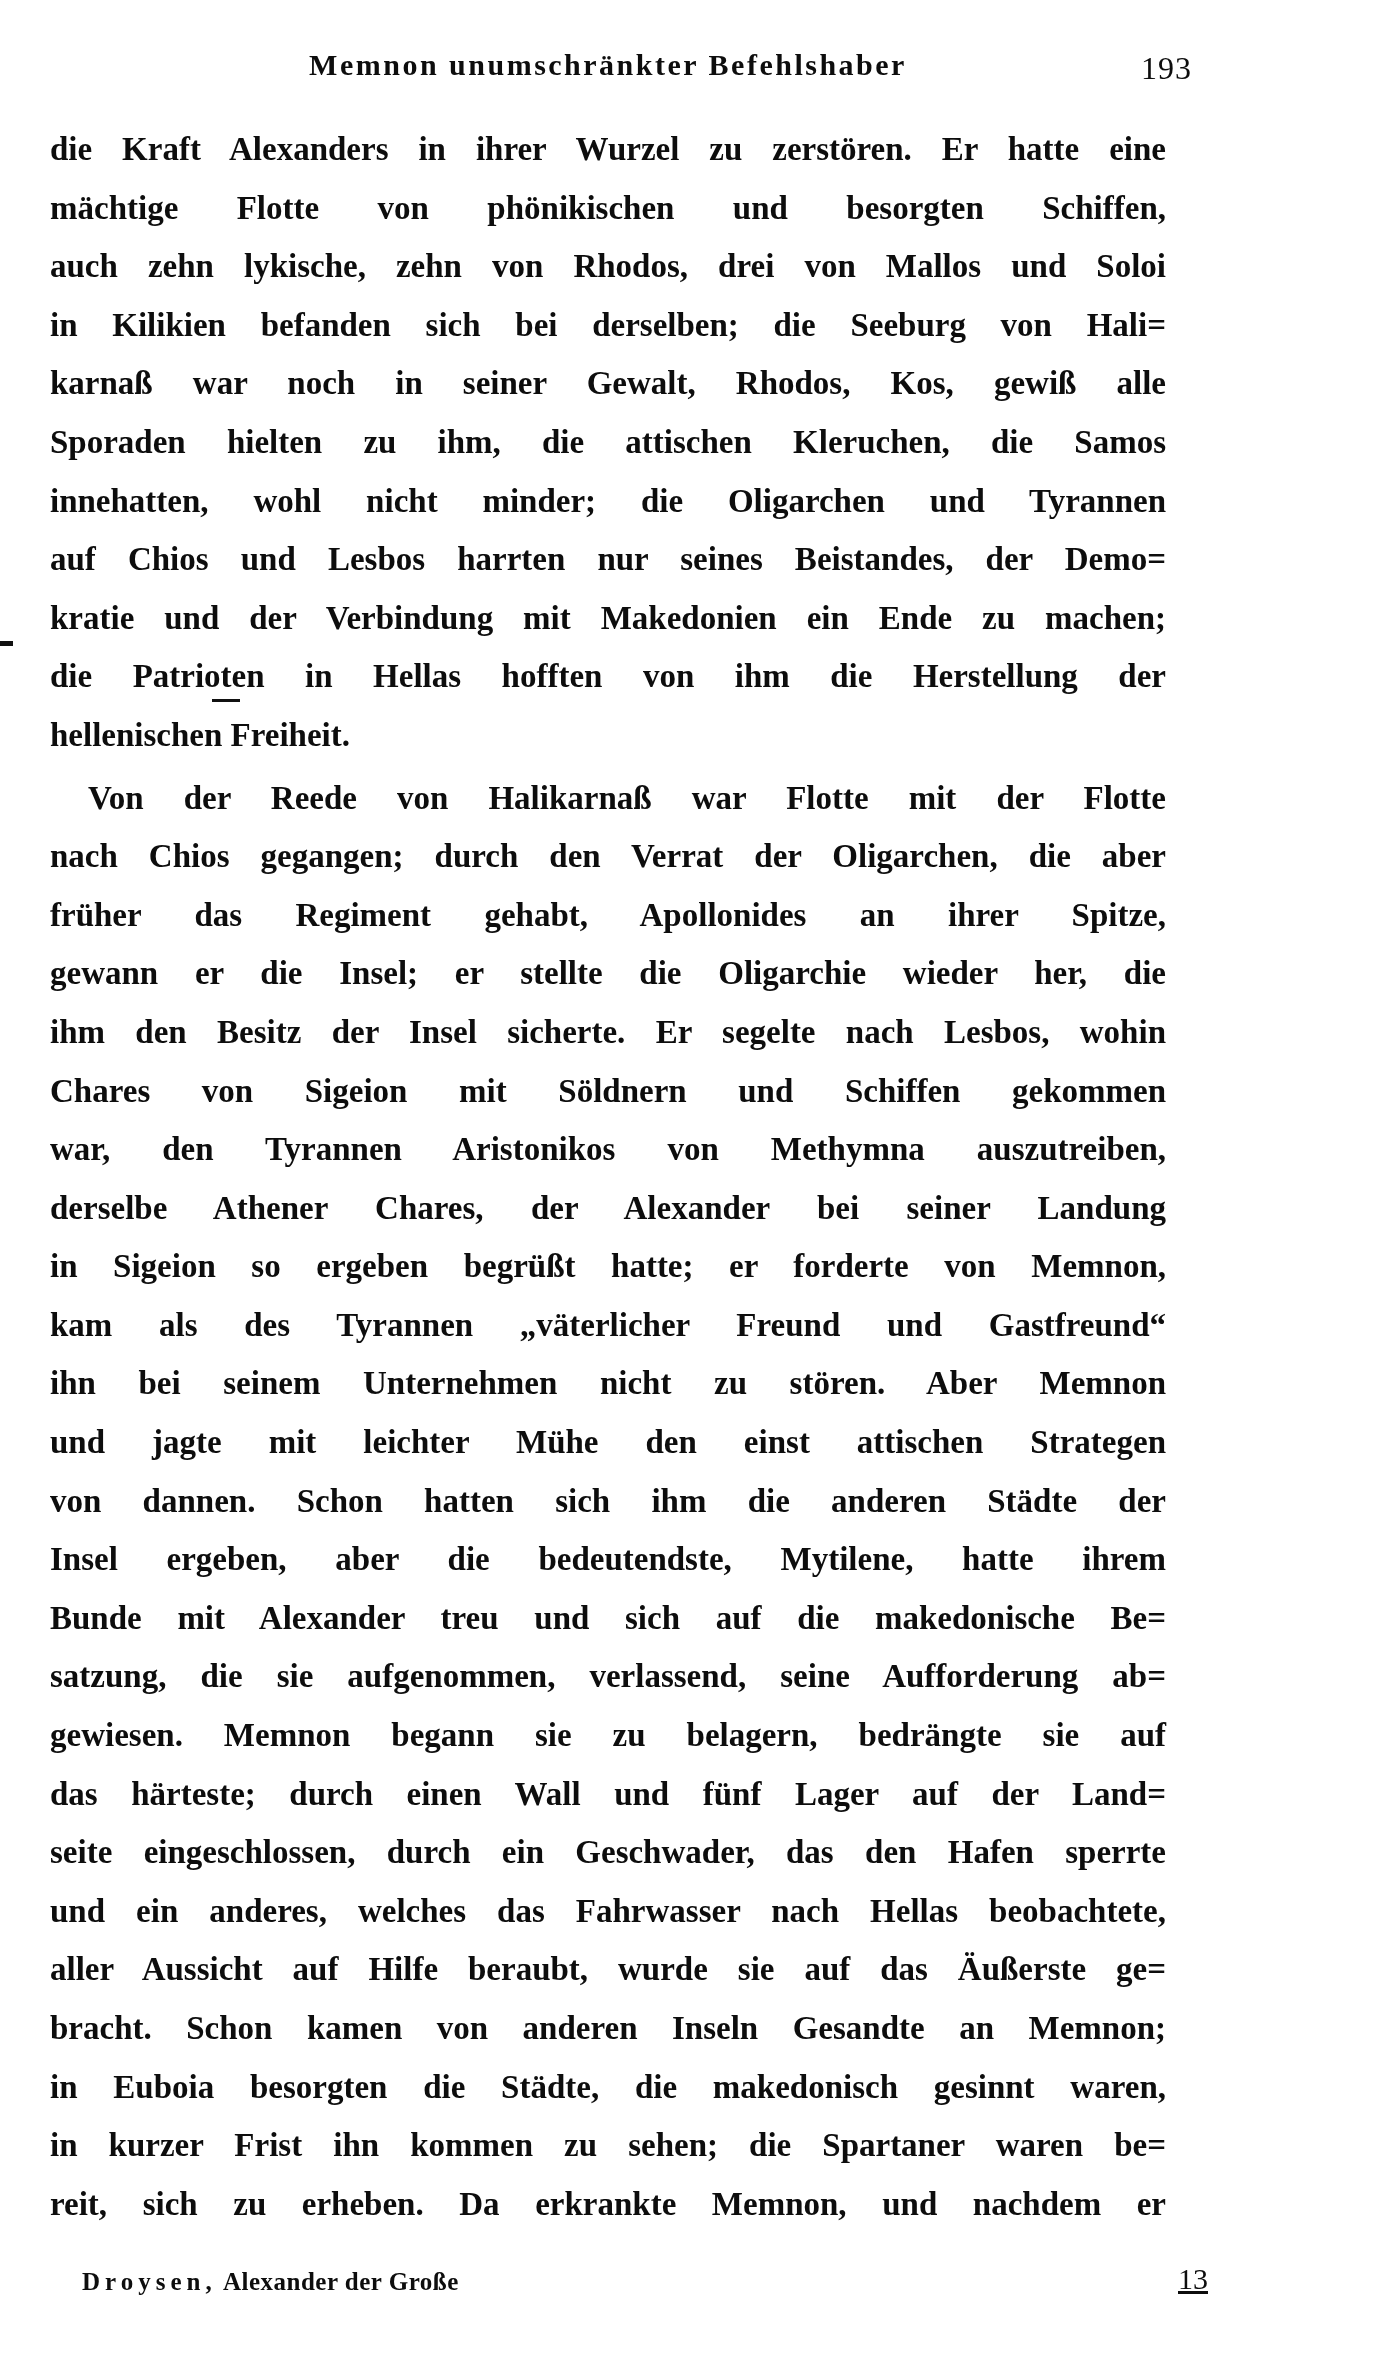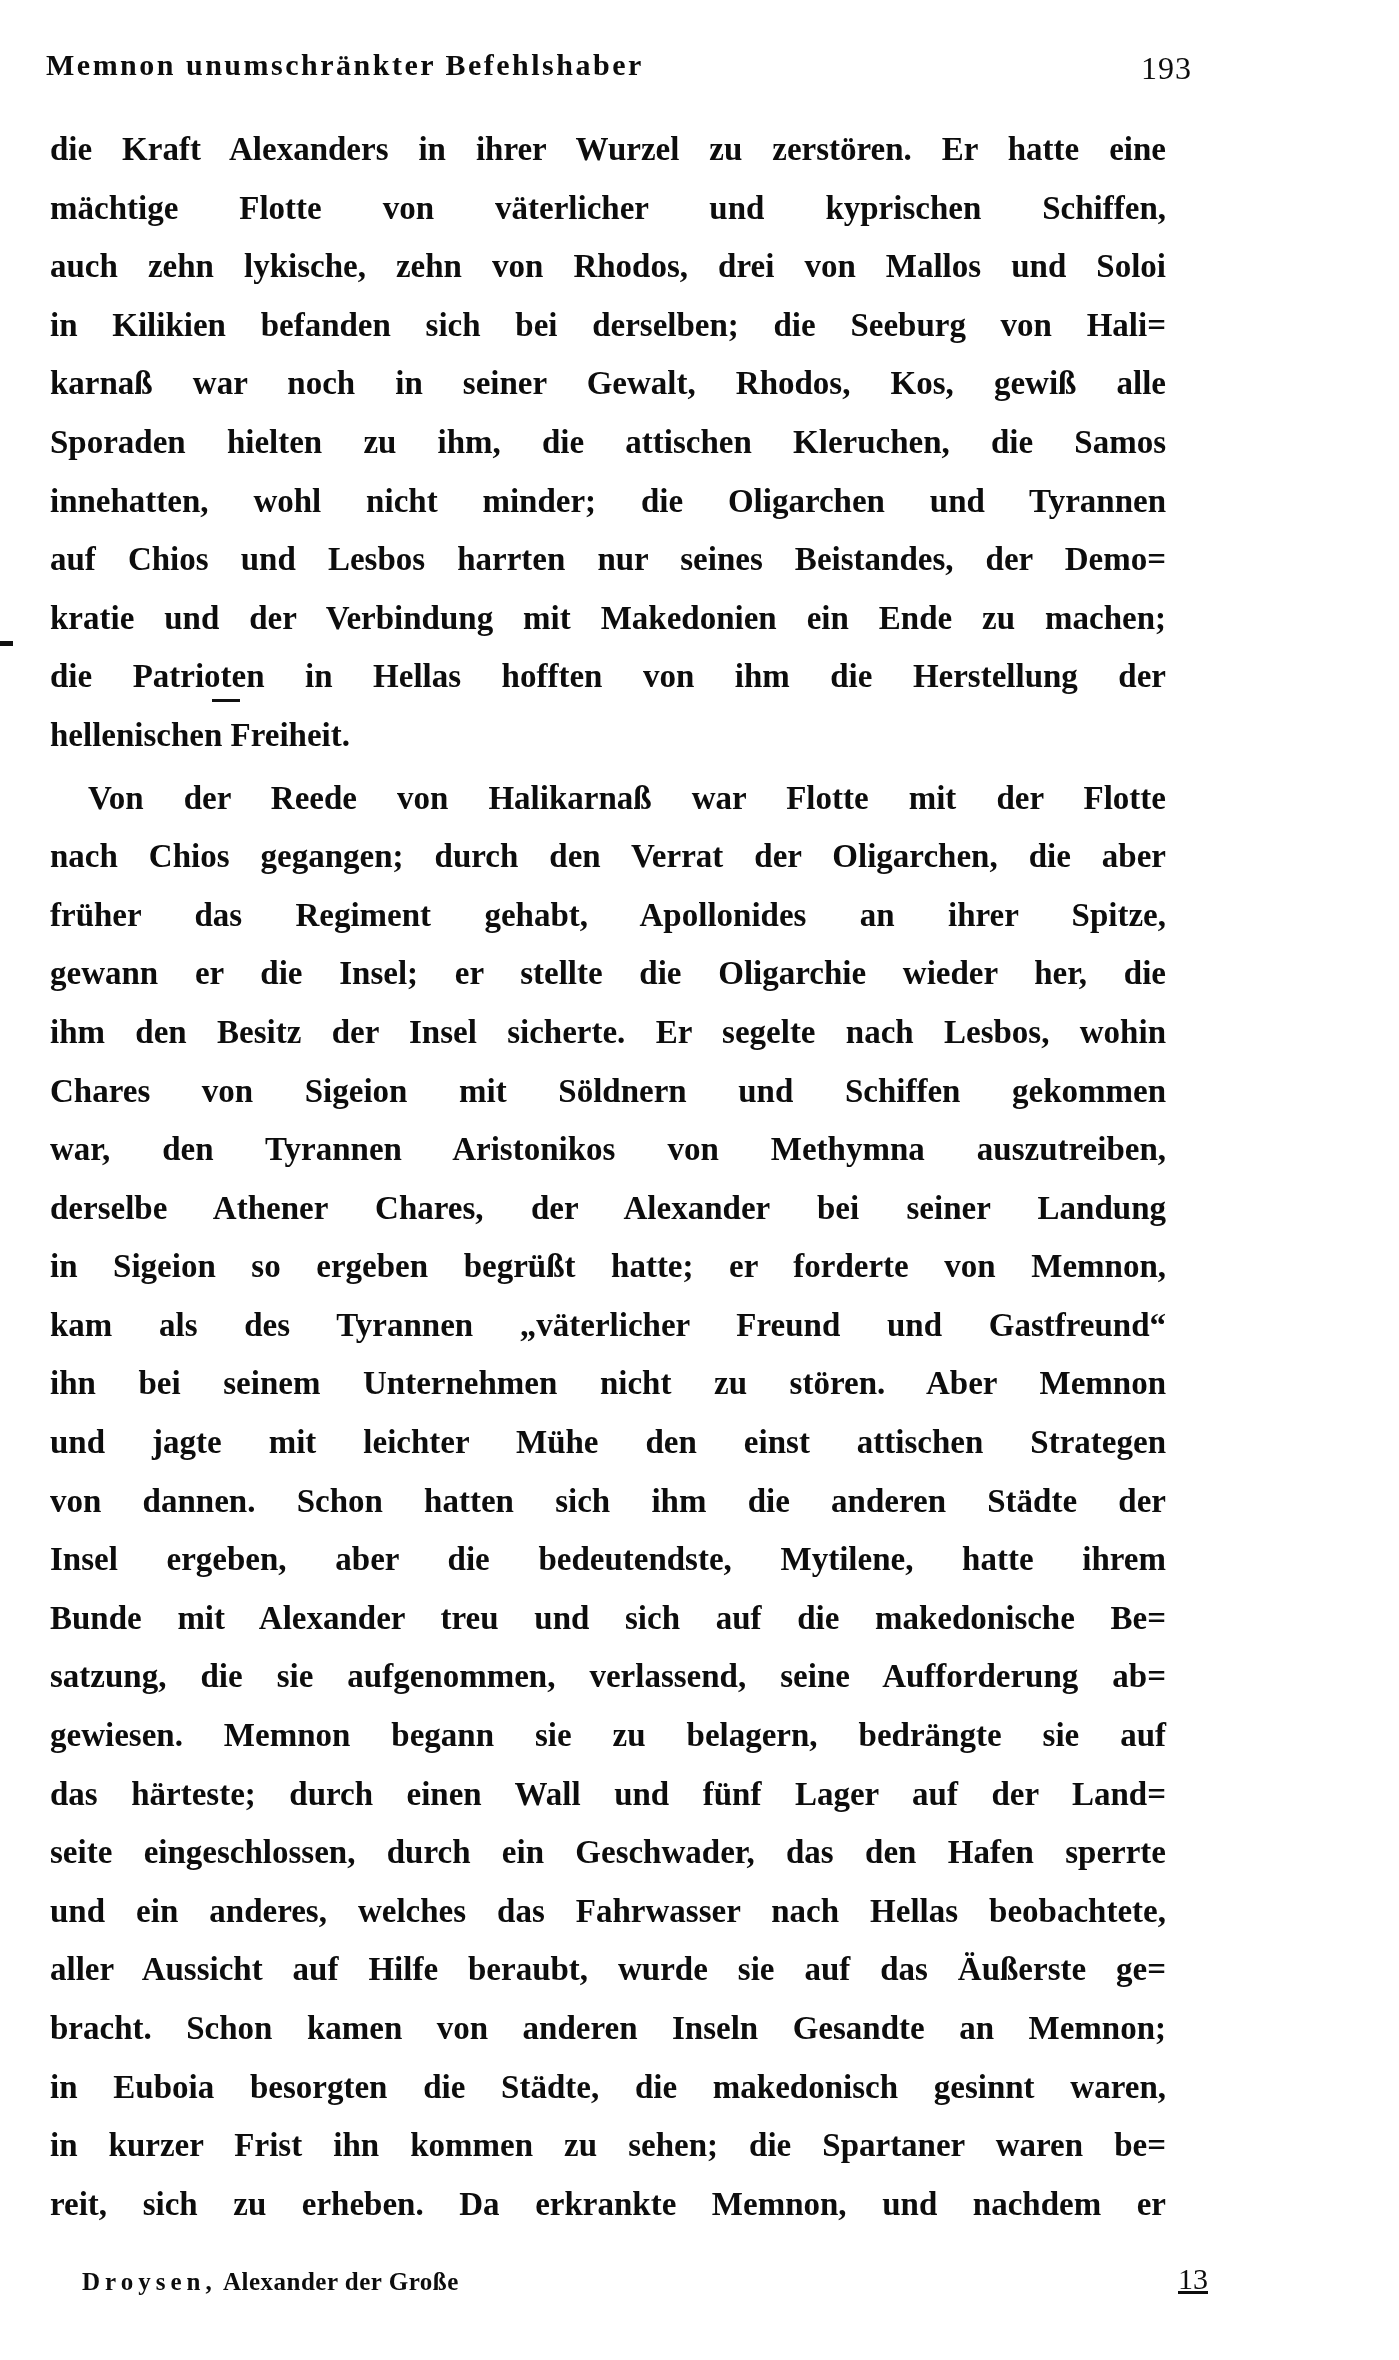--- a/index.html
+++ b/index.html
@@ -17,20 +17,21 @@
   }
   .page-header {
     position: absolute;
     top: 36px;
     left: 46px;
     width: 1124px;
     height: 70px;
   }
   .running-title {
     display: block;
+    text-align: center;
     font-size: 30px;
     font-weight: bold;
     letter-spacing: 2.5px;
     padding-top: 12px;
     color: #0d0d0d;
   }
   .page-number {
     position: absolute;
     top: 14px;
     right: -22px;
@@ -104,21 +105,21 @@
 
 <header class="page-header">
   <span class="running-title">Memnon unumschränkter Befehlshaber</span>
   <span class="page-number">193</span>
 </header>
 
 <main class="text-block" id="text-block">
 
 <div class="paragraph">
       <div class="line">die Kraft Alexanders in ihrer Wurzel zu zerstören. Er hatte eine</div>
-      <div class="line">mächtige Flotte von väterlicher und kyprischen Schiffen,</div>
+      <div class="line">mächtige Flotte von phönikischen und besorgten Schiffen,</div>
       <div class="line">auch zehn lykische, zehn von Rhodos, drei von Mallos und Soloi</div>
       <div class="line">in Kilikien befanden sich bei derselben; die Seeburg von Hali=</div>
       <div class="line">karnaß war noch in seiner Gewalt, Rhodos, Kos, gewiß alle</div>
       <div class="line">Sporaden hielten zu ihm, die attischen Kleruchen, die Samos</div>
       <div class="line">innehatten, wohl nicht minder; die Oligarchen und Tyrannen</div>
       <div class="line">auf Chios und Lesbos harrten nur seines Beistandes, der Demo=</div>
       <div class="line">kratie und der Verbindung mit Makedonien ein Ende zu machen;</div>
       <div class="line">die Patrioten in Hellas hofften von ihm die Herstellung der</div>
       <div class="line short">hellenischen Freiheit.</div>
     </div>

